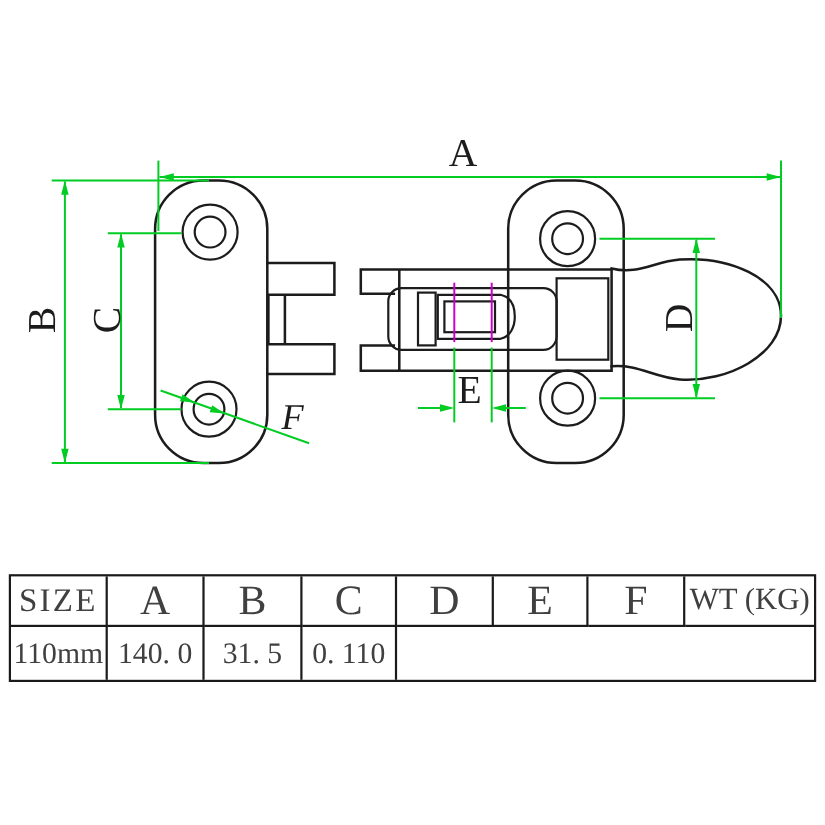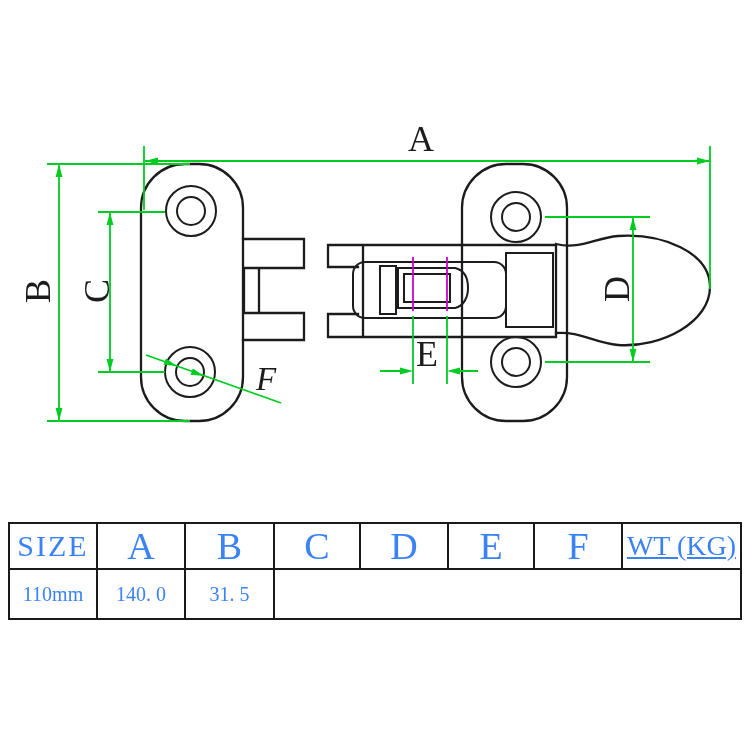--- a/index.html
+++ b/index.html
@@ -12,27 +12,27 @@
   .ln-thin{stroke:#1c1c1c;fill:none;stroke-width:2;}
   .dim{stroke:#00cc22;fill:none;stroke-width:1.8;}
   .dim-fill{fill:#00cc22;stroke:none;}
   .mag{stroke:#cc00cc;fill:none;stroke-width:1.8;}
   
   .spec-grid{position:absolute;left:8px;top:522px;display:grid;
              grid-template-columns:88px 88px 89px 86px 88px 86px 88px 117px;
              grid-template-rows:46px 48px;
              border:2.5px solid #1a1a1a;background:#fff;}
   .cell{display:flex;align-items:center;justify-content:center;
-        border-right:2px solid #1a1a1a;color:#3b82f6;overflow:hidden;}
+        border-right:2px solid #1a1a1a;color:#404040;overflow:hidden;}
   .cell:nth-child(8n){border-right:none;}
   .hdr{border-bottom:2px solid #1a1a1a;}
   .hdr-letter{font-size:38px;}
   .hdr-size{font-size:30px;letter-spacing:2px;}
-  .hdr-wt{font-size:28px;text-decoration:underline;}
-  .val{font-size:20px;}
+  .hdr-wt{font-size:28px;}
+  .val{font-size:27px;}
 </style>
 </head>
 <body>
 
 <div class="stage">
 
   <svg width="750" height="750" viewBox="0 0 750 750">
 
     <g>
 
@@ -127,15 +127,16 @@
     <div class="cell hdr hdr-letter">B</div>
     <div class="cell hdr hdr-letter">C</div>
     <div class="cell hdr hdr-letter">D</div>
     <div class="cell hdr hdr-letter">E</div>
     <div class="cell hdr hdr-letter">F</div>
     <div class="cell hdr hdr-wt">WT (KG)</div>
 
     <div class="cell val">110mm</div>
     <div class="cell val">140. 0</div>
     <div class="cell val">31. 5</div>
+    <div class="cell val">0. 110</div>
   </div>
 
 </div>
 
 </body></html>

